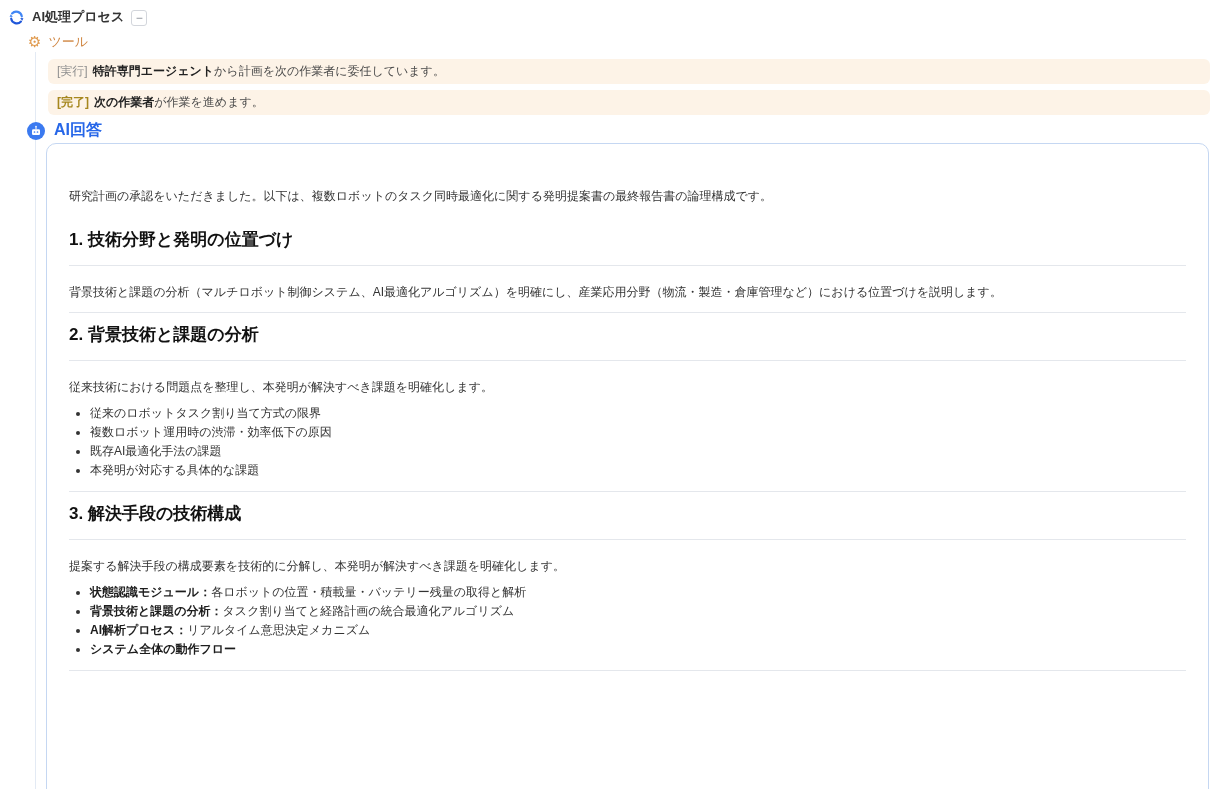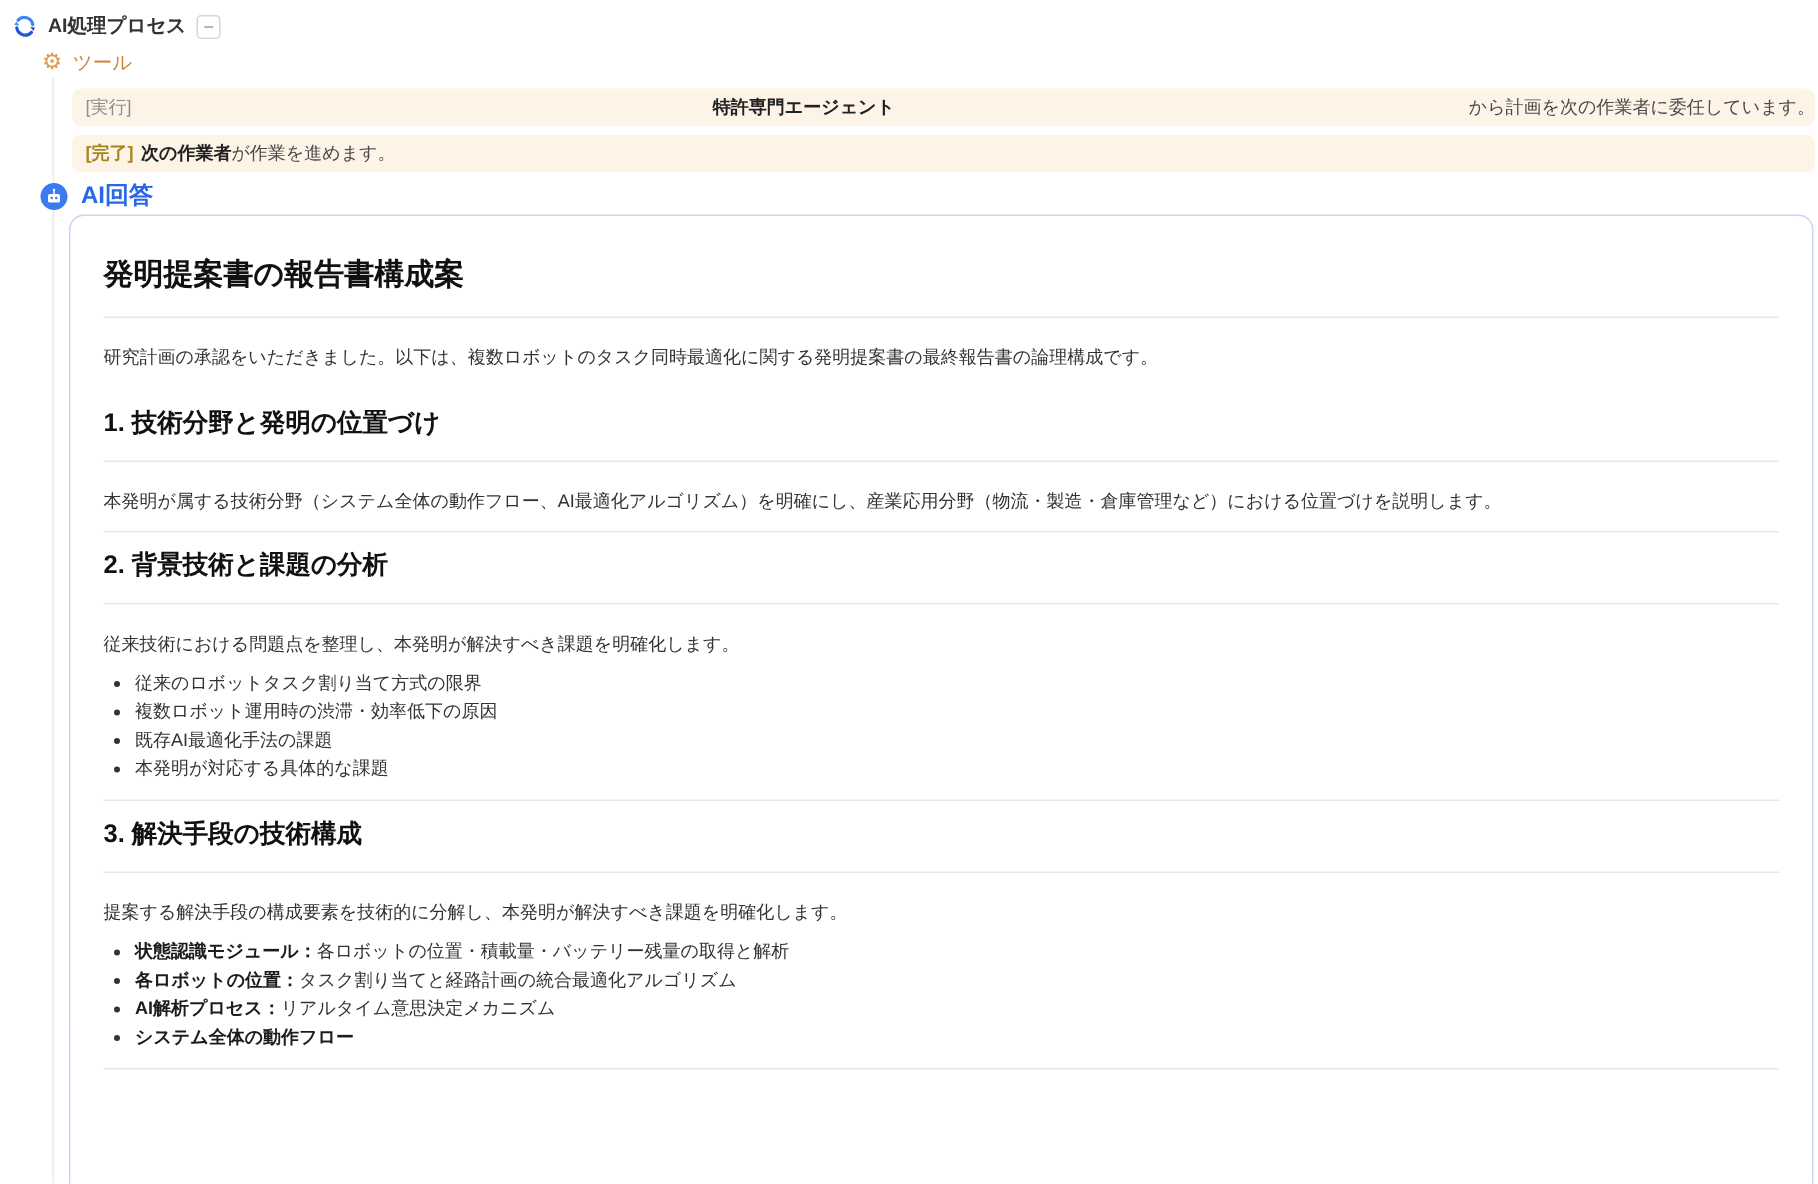--- a/index.html
+++ b/index.html
@@ -24,21 +24,21 @@
   .tools-row { position:absolute; top:33px; left:28px; display:flex; align-items:center; gap:7px; }
   .gear { font-size:15px; color:#e09a4e; line-height:16px; }
   .tools-label { font-size:13px; color:#cf8540; }
 
   
   .status-bar {
     position:absolute; left:48px; width:1162px; height:25px; border-radius:6px;
     background:#fdf3e7; display:flex; align-items:center; padding-left:9px;
     font-size:12px; color:#4a4a4a; white-space:nowrap;
   }
-  .status-bar.first { top:59px;justify-content:space-between; }
+  .status-bar.first { top:59px; }
   .status-bar.second { top:90px; }
   .tag-run { color:#8f8f8f; margin-right:5px; }
   .tag-done { color:#a6871e; font-weight:bold; margin-right:5px; }
   .status-bold { font-weight:bold; color:#222; }
 
   
   .answer-row { position:absolute; top:120px; left:27px; display:flex; align-items:center; gap:9px; }
   .robot-badge {
     width:18px; height:18px; border-radius:50%; background:#3b7af0;
     display:flex; align-items:center; justify-content:center; flex:0 0 auto;
@@ -109,38 +109,37 @@
       <circle cx="12" cy="3.2" r="1.6" fill="#fff"></circle>
       <rect x="4" y="8.5" width="16" height="11.5" rx="2.5" fill="#fff"></rect>
       <circle cx="9" cy="14" r="1.7" fill="#3b7af0"></circle>
       <circle cx="15" cy="14" r="1.7" fill="#3b7af0"></circle>
     </svg>
   </span>
   <span class="answer-label">AI回答</span>
 </div>
 
 <div class="panel">
-  <h1 class="doc-title">発明提案書の報告書構成案</h1>
   <p class="doc-intro">研究計画の承認をいただきました。以下は、複数ロボットのタスク同時最適化に関する発明提案書の最終報告書の論理構成です。</p>
   <div>
       <h2 class="sec-h">1. 技術分野と発明の位置づけ</h2>
-      <p class="sec-p">本発明が属する技術分野（システム全体の動作フロー、AI最適化アルゴリズム）を明確にし、産業応用分野（物流・製造・倉庫管理など）における位置づけを説明します。</p>
+      <p class="sec-p">背景技術と課題の分析（マルチロボット制御システム、AI最適化アルゴリズム）を明確にし、産業応用分野（物流・製造・倉庫管理など）における位置づけを説明します。</p>
       <hr class="divider">
       <h2 class="sec-h">2. 背景技術と課題の分析</h2>
       <p class="sec-p">従来技術における問題点を整理し、本発明が解決すべき課題を明確化します。</p>
       <ul class="sec-ul">
         <li>従来のロボットタスク割り当て方式の限界</li>
         <li>複数ロボット運用時の渋滞・効率低下の原因</li>
         <li>既存AI最適化手法の課題</li>
         <li>本発明が対応する具体的な課題</li>
       </ul>
       <hr class="divider">
       <h2 class="sec-h">3. 解決手段の技術構成</h2>
       <p class="sec-p">提案する解決手段の構成要素を技術的に分解し、本発明が解決すべき課題を明確化します。</p>
       <ul class="sec-ul">
         <li><strong>状態認識モジュール：</strong>各ロボットの位置・積載量・バッテリー残量の取得と解析</li>
-        <li><strong>各ロボットの位置：</strong>タスク割り当てと経路計画の統合最適化アルゴリズム</li>
+        <li><strong>背景技術と課題の分析：</strong>タスク割り当てと経路計画の統合最適化アルゴリズム</li>
         <li><strong>AI解析プロセス：</strong>リアルタイム意思決定メカニズム</li>
         <li><strong>システム全体の動作フロー</strong></li>
       </ul>
       <hr class="divider">
     </div>
 </div>
 
 </body></html>

